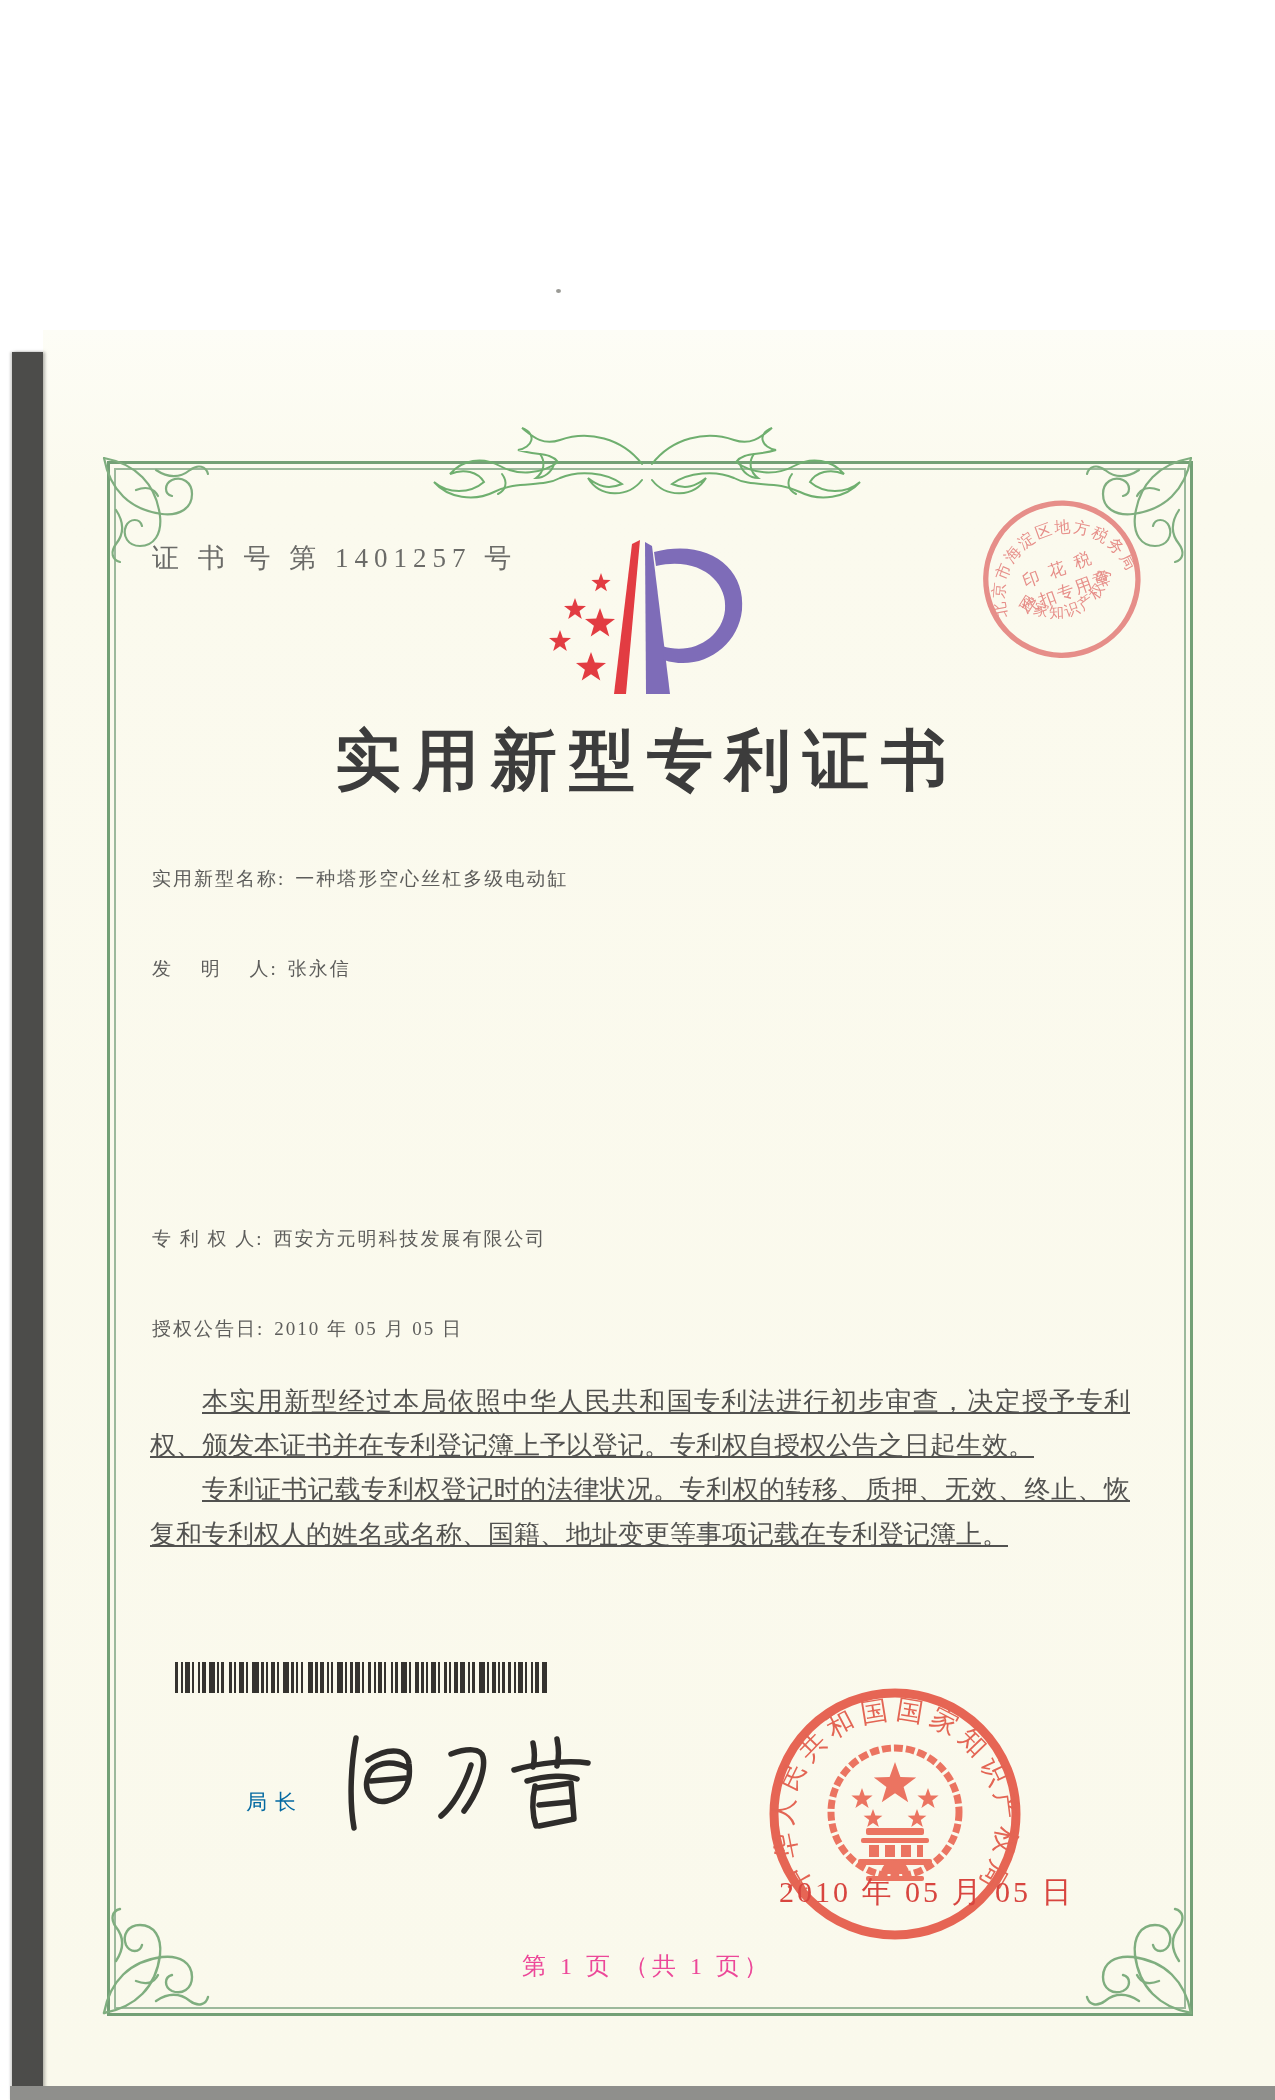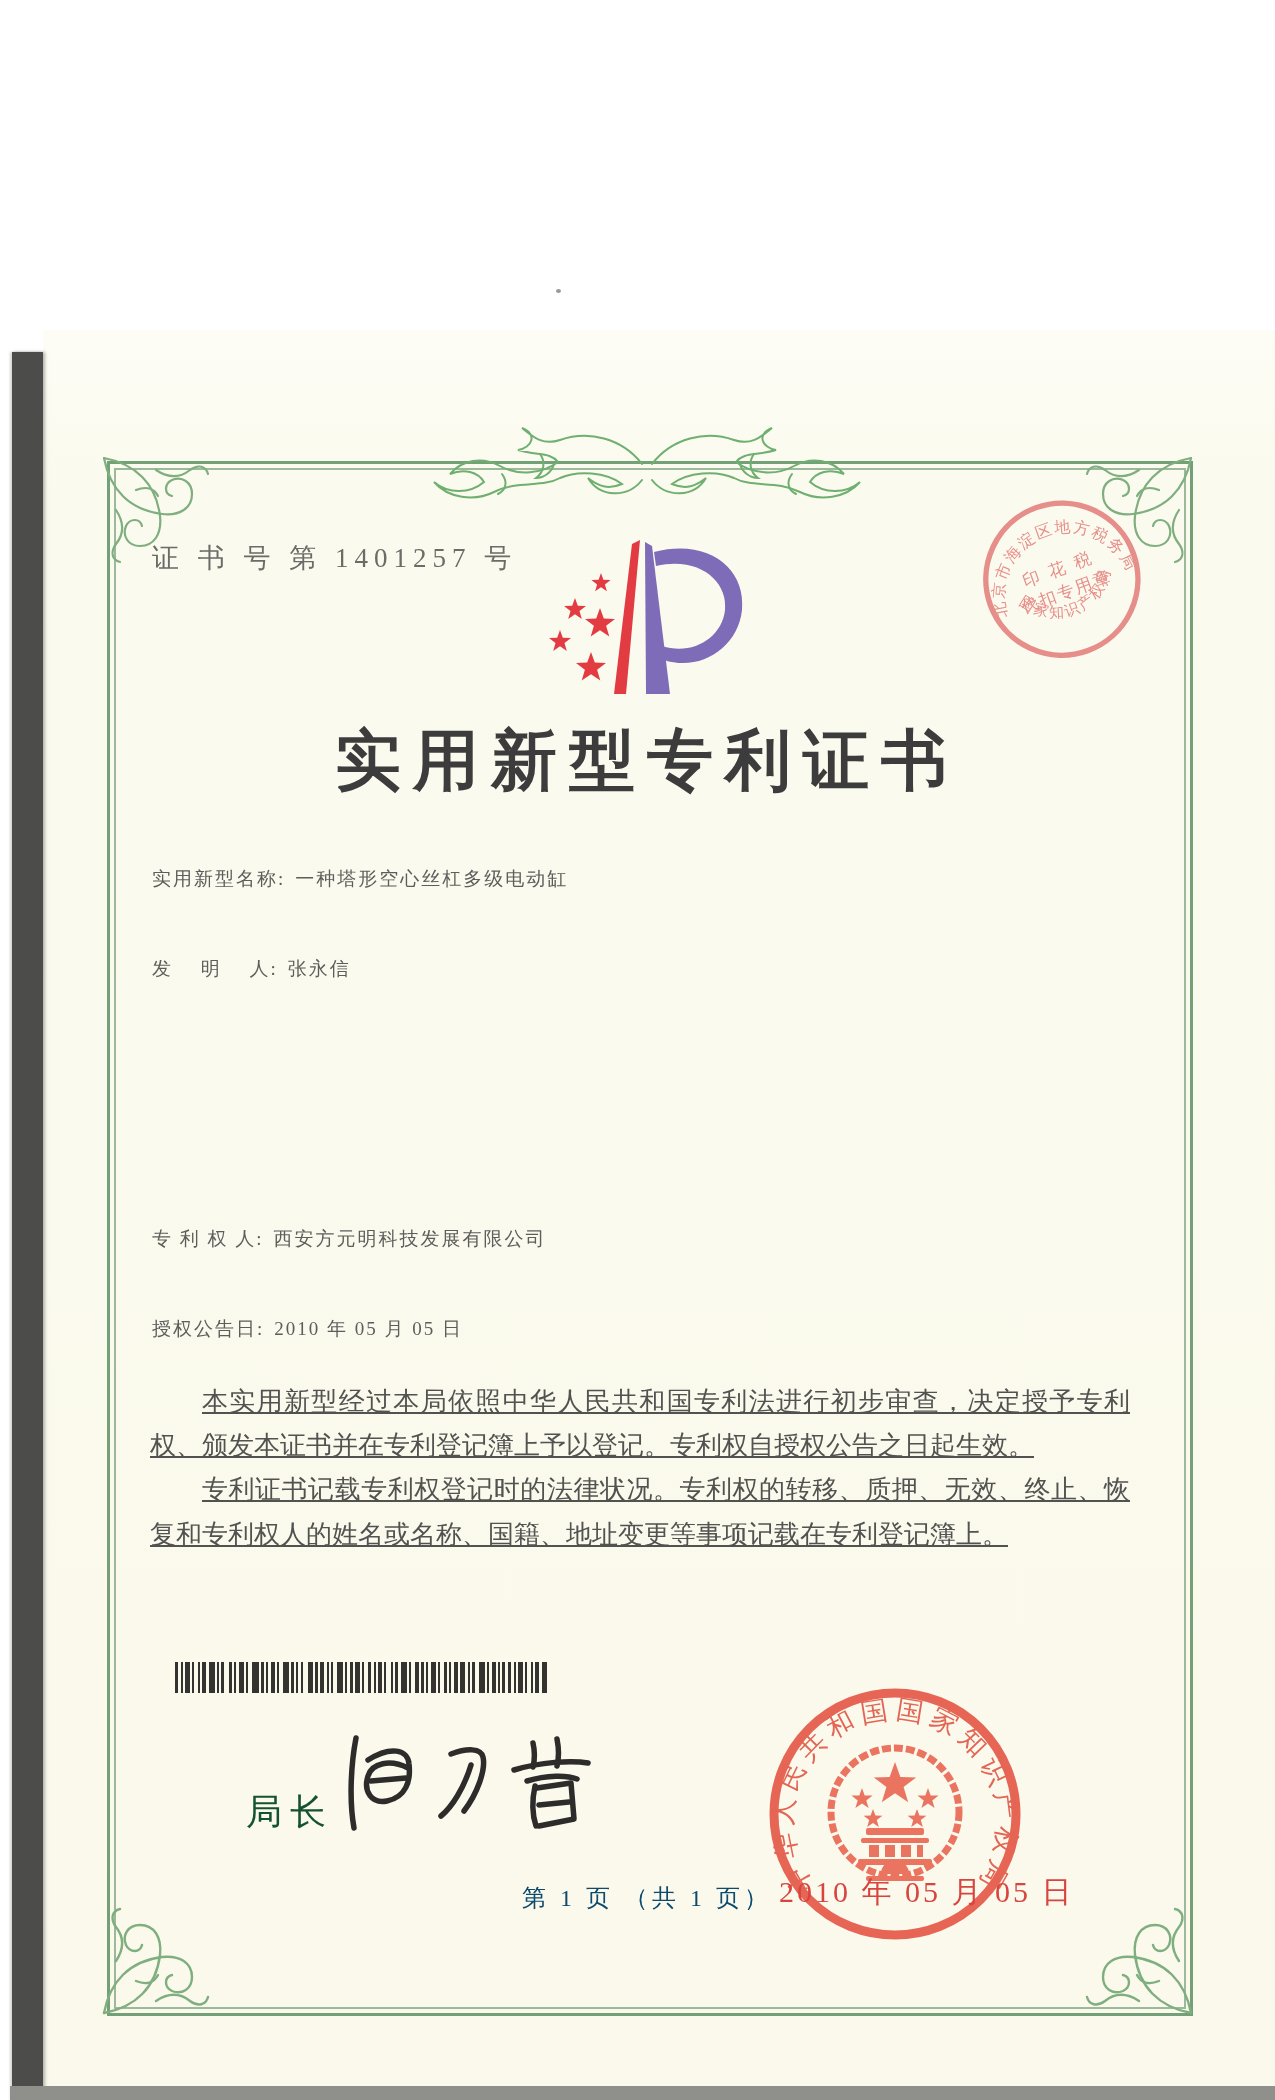--- a/index.html
+++ b/index.html
@@ -24,27 +24,27 @@
   
   .field{left:152px;font-size:19px;color:#5d5d5b;letter-spacing:2px;white-space:nowrap;}
   .field .fv{margin-left:10px;}
   
   .body-text{left:150px;top:1380px;width:980px;font-size:26px;line-height:1.70;
              color:#525250;text-align:justify;}
   .body-text p{margin:0;text-indent:2em;text-decoration:underline;}
   
   .barcode{left:175px;top:1662px;width:372px;height:31px;}
   
-  .director{left:246px;top:1788px;font-size:36px;letter-spacing:8px;color:#14532d;}
+  .director{left:246px;top:1788px;font-size:21px;letter-spacing:8px;color:#0369a1;}
   .sig-svg{left:318px;top:1718px;}
   
   .seal-date{left:779px;top:1872px;font-size:30px;letter-spacing:3px;color:#d8453f;white-space:nowrap;}
   
-  .footer{left:107px;top:1882px;width:1080px;text-align:center;font-size:24px;
-          letter-spacing:4px;color:#0c4a6e;}
+  .footer{left:107px;top:1950px;width:1080px;text-align:center;font-size:24px;
+          letter-spacing:4px;color:#ec4899;}
   svg{display:block;}
   .rot-stamp{transform:rotate(-20deg);}
 </style>
 </head>
 <body>
 
 <div class="scan">
 
   <div class="abs paper"></div>
   <div class="abs left-strip"></div>

